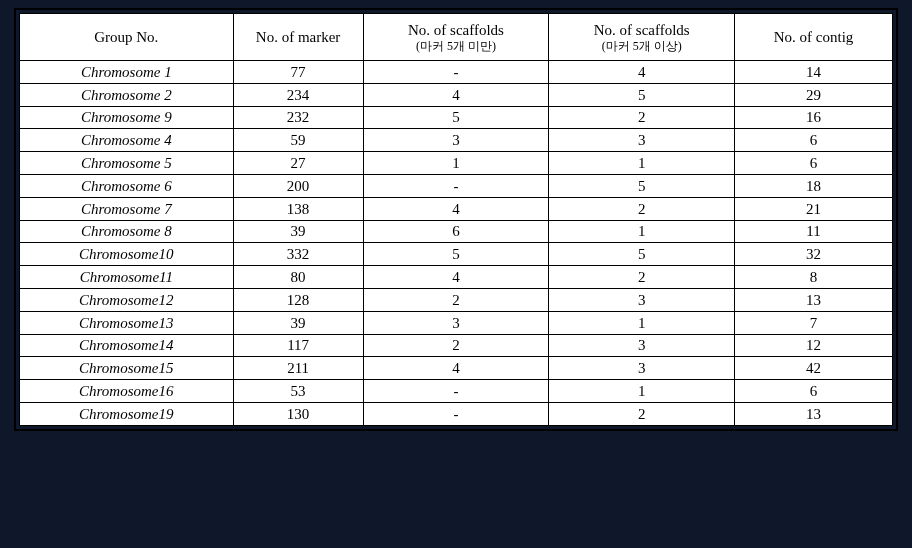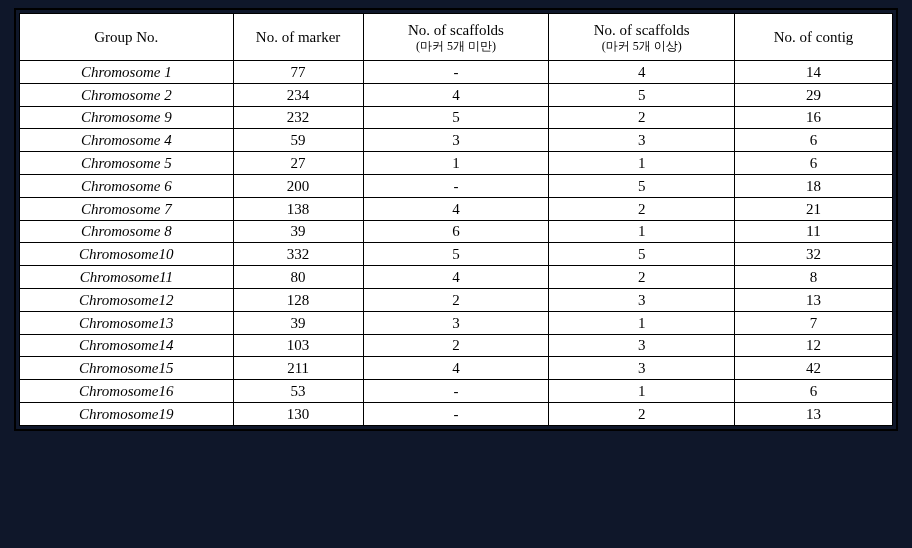--- a/index.html
+++ b/index.html
@@ -179,21 +179,21 @@
           </tr>
           <tr>
             <td>Chromosome13</td>
             <td>39</td>
             <td>3</td>
             <td>1</td>
             <td>7</td>
           </tr>
           <tr>
             <td>Chromosome14</td>
-            <td>103</td>
+            <td>117</td>
             <td>2</td>
             <td>3</td>
             <td>12</td>
           </tr>
           <tr>
             <td>Chromosome15</td>
             <td>211</td>
             <td>4</td>
             <td>3</td>
             <td>42</td>

